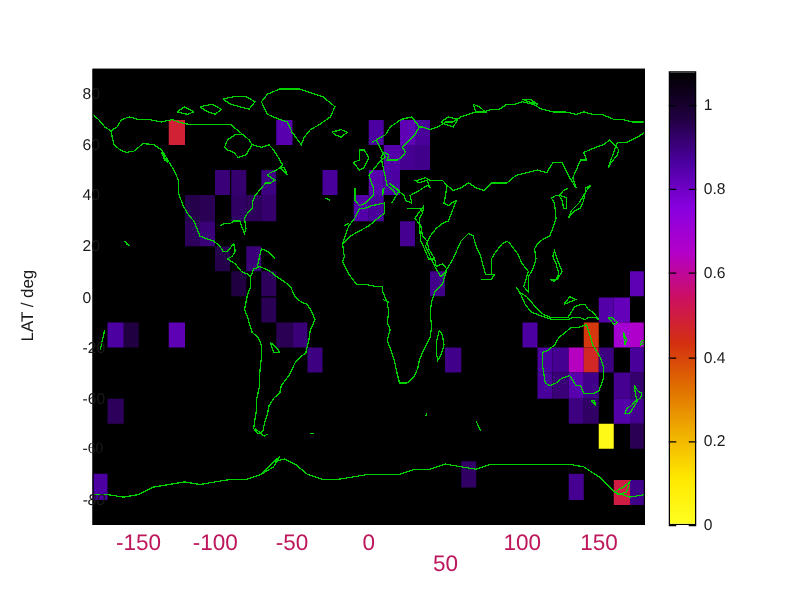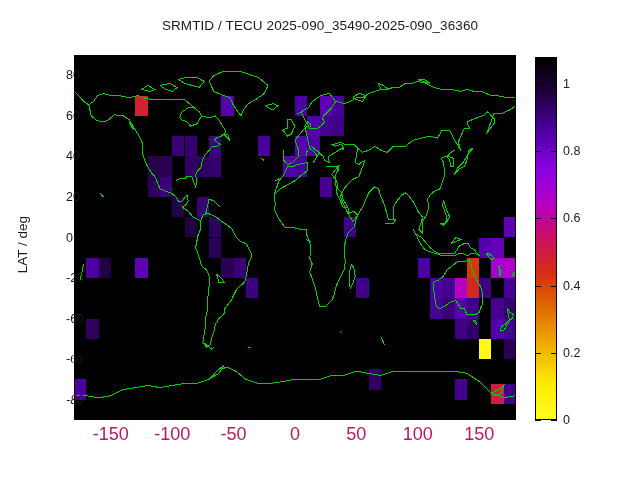--- a/index.html
+++ b/index.html
@@ -61,21 +61,20 @@
   .cbmark{
     position:absolute;left:535px;width:6px;height:1px;background:#000;
   }
   .cbmark.r{left:551px;}
 </style>
 </head>
 <body>
 
 <div id="root">
 
-  <div class="title">SRMTID / TECU 2025-090_35490-2025-090_36360</div>
 
   <div class="plot">
     <div class="cellwrap" id="cells">
         <div class="cell" style="left: 61.3889px; top: 40.5556px; width: 12.2778px; height: 20.2778px; background: rgb(208, 34, 52);"></div>
         <div class="cell" style="left: 147.333px; top: 40.5556px; width: 12.2778px; height: 20.2778px; background: rgb(89, 0, 174);"></div>
         <div class="cell" style="left: 221px; top: 40.5556px; width: 12.2778px; height: 20.2778px; background: rgb(77, 0, 162);"></div>
         <div class="cell" style="left: 245.556px; top: 40.5556px; width: 12.2778px; height: 20.2778px; background: rgb(94, 0, 180);"></div>
         <div class="cell" style="left: 257.833px; top: 40.5556px; width: 12.2778px; height: 20.2778px; background: rgb(73, 0, 155);"></div>
         <div class="cell" style="left: 233.278px; top: 60.8333px; width: 12.2778px; height: 20.2778px; background: rgb(83, 0, 168);"></div>
         <div class="cell" style="left: 245.556px; top: 60.8333px; width: 12.2778px; height: 20.2778px; background: rgb(69, 0, 146);"></div>
@@ -195,21 +194,21 @@
         <path d="M266.4 277.8 L267.7 275.8" fill="none" stroke="#00d000" stroke-width="1" shape-rendering="crispEdges"></path>
       </svg>
   </div>
   <div class="plot-border"></div>
 
   <div id="xticks">
       <div class="xtick" style="left: 110.833px;">-150</div>
       <div class="xtick" style="left: 172.222px;">-100</div>
       <div class="xtick" style="left: 233.611px;">-50</div>
       <div class="xtick" style="left: 295px;">0</div>
-      <div class="xtick" style="left: 356.389px;">50</div>
+      <div class="xtick" style="left: 356.389px; margin-top: 17px;">50</div>
       <div class="xtick" style="left: 417.778px;">100</div>
       <div class="xtick" style="left: 479.167px;">150</div>
     </div>
   <div id="yticks">
       <div class="ytick" style="top: 75.2778px;">80</div>
       <div class="ytick" style="top: 115.833px;">60</div>
       <div class="ytick" style="top: 156.389px;">40</div>
       <div class="ytick" style="top: 196.944px;">20</div>
       <div class="ytick" style="top: 237.5px;">0</div>
       <div class="ytick" style="top: 278.056px;">-20</div>

